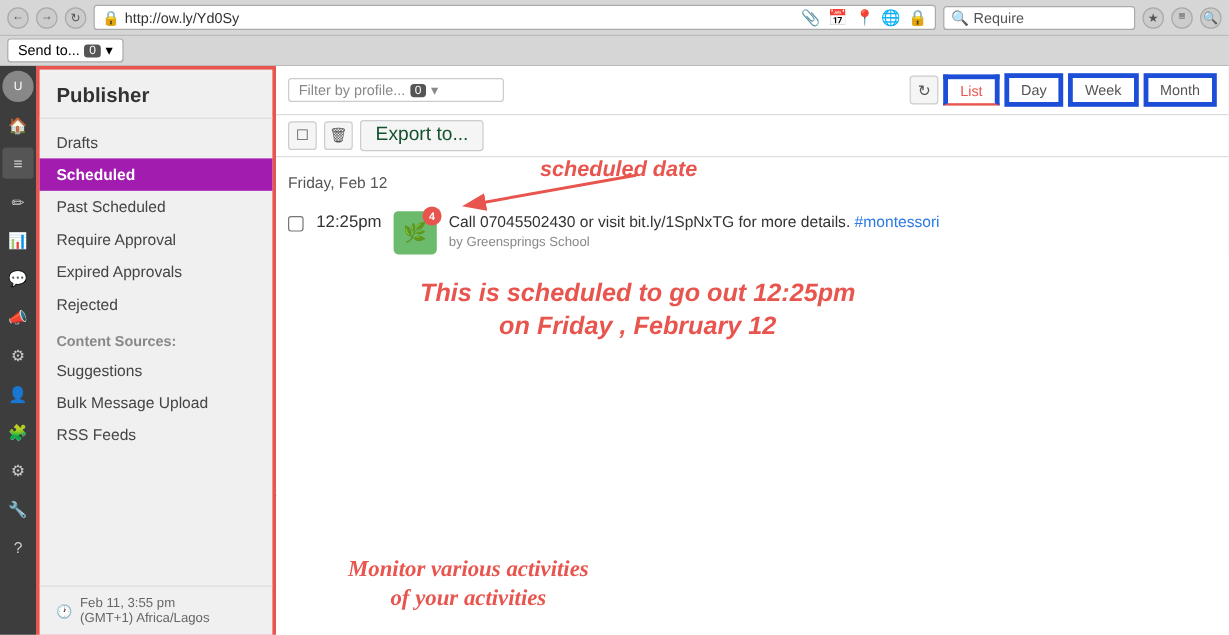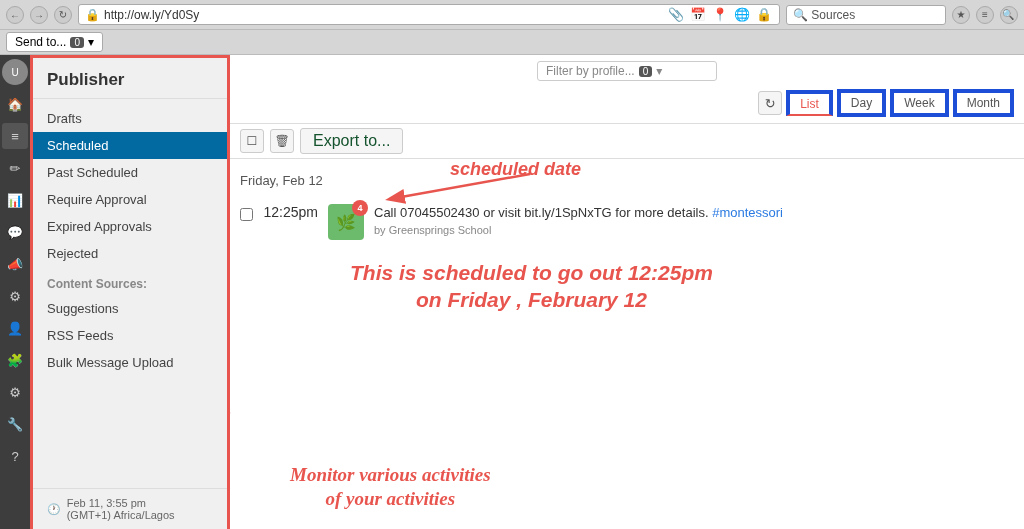--- a/index.html
+++ b/index.html
@@ -23,27 +23,27 @@
     .icon-sidebar { width: 30px; background: #3d3d3d; display: flex; flex-direction: column; align-items: center; padding-top: 4px; gap: 6px; flex-shrink: 0; }
     .icon-sidebar .icon-item { width: 26px; height: 26px; display: flex; align-items: center; justify-content: center; color: #ccc; font-size: 13px; cursor: pointer; border-radius: 3px; }
     .icon-sidebar .icon-item.active { background: #555; }
     .avatar { width: 26px; height: 26px; border-radius: 50%; background: #888; display: flex; align-items: center; justify-content: center; color: white; font-size: 10px; }
 
     
     .publisher-sidebar { width: 200px; background: #f0f0f0; border-right: 1px solid #ccc; flex-shrink: 0; display: flex; flex-direction: column; }
     .publisher-header { padding: 12px 14px 8px; font-size: 17px; font-weight: bold; color: #333; border-bottom: 1px solid #ddd; }
     .sidebar-nav { flex: 1; padding: 6px 0; }
     .sidebar-item { padding: 6px 14px; color: #444; cursor: pointer; font-size: 13px; }
-    .sidebar-item.active { background: #0369a1; color: white; }
+    .sidebar-item.active { background: #a21caf; color: white; font-weight: bold; }
     .sidebar-section { padding: 10px 14px 4px; color: #888; font-size: 12px; font-weight: bold; }
     .sidebar-footer { padding: 8px 14px; border-top: 1px solid #ddd; font-size: 11px; color: #666; display: flex; align-items: center; gap: 6px; }
 
     
     .main-content { flex: 1; background: white; display: flex; flex-direction: column; overflow: hidden; }
-    .content-toolbar { display: flex; align-items: center; padding: 6px 10px; border-bottom: 1px solid #ddd; gap: 8px; flex-direction: column; }
+    .content-toolbar { display: flex; align-items: center; padding: 6px 10px; border-bottom: 1px solid #ddd; gap: 20px; }
     .filter-bar { display: flex; align-items: center; gap: 4px; background: white; border: 1px solid #ccc; border-radius: 3px; padding: 2px 8px; font-size: 12px; color: #888; width: 180px; }
     .filter-badge { background: #555; color: white; border-radius: 3px; font-size: 10px; padding: 0 4px; }
     .view-controls { margin-left: auto; display: flex; align-items: center; gap: 4px; }
     .refresh-btn { width: 24px; height: 24px; border: 1px solid #ccc; border-radius: 3px; background: #f5f5f5; display: flex; align-items: center; justify-content: center; cursor: pointer; color: #555; }
     .view-btn { padding: 3px 10px; border: 4px solid #1d4ed8; font-size: 12px; cursor: pointer; background: white; color: #555; }
     .view-btn.active { color: #e8554e; border-bottom: 2px solid #e8554e; }
     .action-bar { display: flex; align-items: center; padding: 4px 10px; border-bottom: 1px solid #ddd; gap: 6px; }
     .action-btn { width: 24px; height: 24px; border: 1px solid #ccc; border-radius: 3px; background: #f5f5f5; display: flex; align-items: center; justify-content: center; cursor: pointer; color: #555; font-size: 12px; }
     .export-btn { padding: 3px 12px; border: 1px solid #ccc; border-radius: 3px; background: #f5f5f5; font-size: 16px; color: #14532d; cursor: pointer; }
     .content-area { flex: 1; overflow-y: auto; padding: 10px; position: relative; }
@@ -85,21 +85,21 @@
       <span>🔒</span>
       <span class="url-text">http://ow.ly/Yd0Sy</span>
       <span class="url-icons">
         <span>📎</span>
         <span>📅</span>
         <span>📍</span>
         <span>🌐</span>
         <span>🔒</span>
       </span>
     </div>
-    <div class="search-bar">🔍 Sources</div>
+    <div class="search-bar">🔍 Require</div>
     <div class="nav-btn">★</div>
     <div class="nav-btn">≡</div>
     <div class="nav-btn">🔍</div>
   </div>
   <div class="browser-toolbar">
     <div class="send-to">
       <span>Send to...</span>
       <span class="send-badge">0</span>
       <span>▾</span>
     </div>
@@ -128,22 +128,22 @@
     <div class="publisher-header">Publisher</div>
     <div class="sidebar-nav">
       <div class="sidebar-item">Drafts</div>
       <div class="sidebar-item active">Scheduled</div>
       <div class="sidebar-item">Past Scheduled</div>
       <div class="sidebar-item">Require Approval</div>
       <div class="sidebar-item">Expired Approvals</div>
       <div class="sidebar-item">Rejected</div>
       <div class="sidebar-section">Content Sources:</div>
       <div class="sidebar-item">Suggestions</div>
+      <div class="sidebar-item">Bulk Message Upload</div>
       <div class="sidebar-item">RSS Feeds</div>
-      <div class="sidebar-item">Bulk Message Upload</div>
     </div>
     <div class="sidebar-footer">
       <span>🕐</span>
       <div>
         <div>Feb 11, 3:55 pm</div>
         <div>(GMT+1) Africa/Lagos</div>
       </div>
     </div>
   </div>
 

